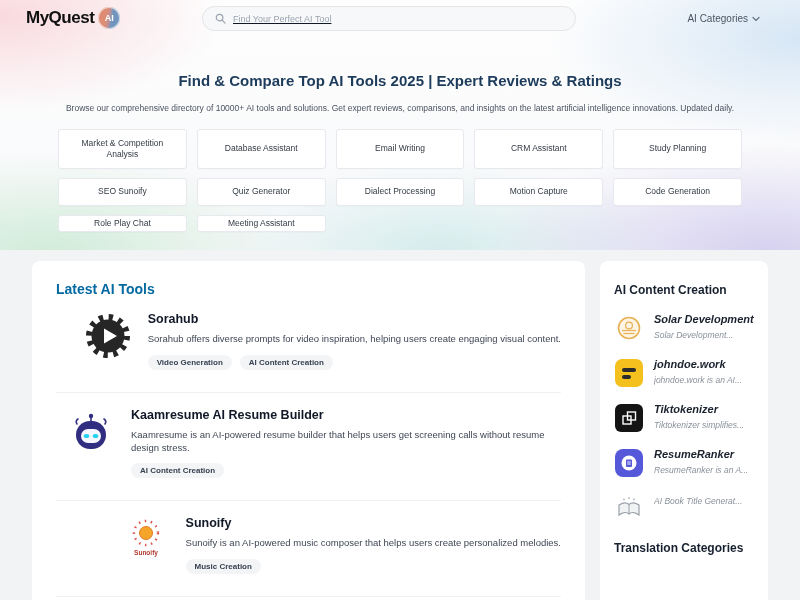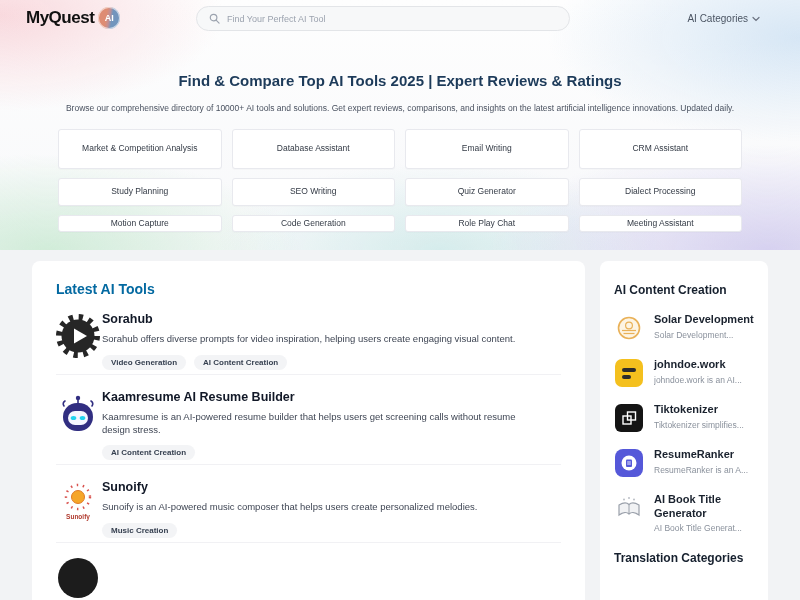--- a/index.html
+++ b/index.html
@@ -24,70 +24,70 @@
   .logo { display:flex; align-items:center; gap:4px; }
   .logo-text { font-size:17px; font-weight:bold; letter-spacing:-.5px; color:#101010; }
   .logo-badge {
     width:22px; height:22px; border-radius:50%;
     background:linear-gradient(100deg,#de8c73 38%,#c28f92 50%,#7295bd 62%);
     color:#fff; font-size:9px; font-weight:bold;
     display:flex; align-items:center; justify-content:center;
     box-shadow:0 0 0 1px rgba(255,255,255,.6) inset;
   }
   .search {
-    position:absolute; left:196px; width:374px; height:25px; top:6px;
+    position:absolute; left:202px; width:374px; height:25px; top:6px;
     background:#f7f8f9; border:1px solid #e3e5e8; border-radius:13px;
-    display:flex; align-items:center; gap:7px; padding:0 12px;
+    display:flex; align-items:center; gap:7px; padding:0 12px;text-decoration:underline;
   }
   .search svg { flex:0 0 auto; }
   .search input {
     border:none; outline:none; background:transparent; width:100%;
     font-size:9px; color:#374151; font-family:inherit;
   }
   .search input::placeholder { color:#9ca3af; }
   .cats {
     margin-left:auto; display:flex; align-items:center; gap:4px;
     font-size:10px; color:#4b5563; cursor:pointer; padding-right:14px;
   }
   
   .hero { text-align:center; }
   .hero h1 { margin-top:36px; font-size:15px; font-weight:bold; color:#1d3b5a; }
   .hero .sub { margin:14px auto 0; width:720px; font-size:8.5px; color:#4a5260; }
   .catgrid {
     width:684px; margin:16px auto 0;
-    display:grid; grid-template-columns:repeat(4,1fr); grid-template-rows:40px 28px;
+    display:grid; grid-template-columns:repeat(5,1fr); grid-template-rows:40px 28px;
     gap:9px 10px;
   }
   .catbtn {
     background:#fff; border:1px solid #e8e9ee; border-radius:3px;
     font-size:8.5px; color:#333a45; font-family:inherit;
     display:flex; align-items:center; justify-content:center; text-align:center;
     padding:2px 6px; line-height:1.35; cursor:pointer;
     box-shadow:0 1px 1px rgba(0,0,0,.02);
   }
   
   .content { display:flex; gap:15px; padding:0 32px; margin-top:11px; align-items:flex-start; }
   .card { background:#fff; border-radius:8px; }
   .main-card { flex:1; padding:20px 24px 0; min-height:420px; }
   .main-card h2 { font-size:14px; font-weight:bold; color:#0369a1; }
-  .tool { display:flex; gap:2px; padding:15px 0 4px; border-bottom:1px solid #f1f1f4; }
+  .tool { display:flex; gap:18px; padding:15px 0 22px; border-bottom:1px solid #f1f1f4;justify-content:flex-end; }
   .tool:last-of-type { border-bottom:none; }
   .tool-icon { flex:0 0 44px; width:44px; height:44px; margin-top:2px; }
   .tool-name { font-size:12.5px; font-weight:bold; color:#111827; }
   .tool-desc { font-size:9.5px; color:#3f4654; margin-top:6px; line-height:1.4; max-width:430px; }
   .tags { display:flex; gap:8px; margin-top:9px; }
   .tag {
     background:#f3f4f6; border-radius:999px; padding:3px 9px;
     font-size:8px; color:#374151; cursor:pointer;font-weight:bold;
   }
   .partial-icon { width:40px; height:40px; border-radius:50%; background:#1c1c1c; margin-left:2px; }
   
   .side-card { width:168px; padding:22px 14px 10px; min-height:420px; }
   .side-title { font-size:12px; font-weight:bold; color:#16202e; }
-  .side-list { margin-top:16px; }
+  .side-list { margin-top:16px;font-style:italic; }
   .side-item { display:flex; gap:10px; margin-bottom:15px; cursor:pointer; }
   .side-icon { flex:0 0 30px; width:30px; height:30px; }
   .side-name { font-size:11px; font-weight:bold; color:#1a222e; line-height:1.2; }
   .side-teaser { font-size:8.5px; color:#8a919c; margin-top:3px; white-space:nowrap; overflow:hidden; max-width:102px; }
   .side-title.next { margin-top:18px; }
 </style>
 </head>
 <body>
 
 <div class="top">
@@ -117,21 +117,21 @@
 
   <section class="hero">
     <h1>Find &amp; Compare Top AI Tools 2025 | Expert Reviews &amp; Ratings</h1>
     <p class="sub">Browse our comprehensive directory of 10000+ AI tools and solutions. Get expert reviews, comparisons, and insights on the latest artificial intelligence innovations. Updated daily.</p>
     <div class="catgrid">
       <button class="catbtn">Market &amp; Competition Analysis</button>
       <button class="catbtn">Database Assistant</button>
       <button class="catbtn">Email Writing</button>
       <button class="catbtn">CRM Assistant</button>
       <button class="catbtn">Study Planning</button>
-      <button class="catbtn">SEO Writing</button>
+      <button class="catbtn">SEO Sunoify</button>
       <button class="catbtn">Quiz Generator</button>
       <button class="catbtn">Dialect Processing</button>
       <button class="catbtn">Motion Capture</button>
       <button class="catbtn">Code Generation</button>
       <button class="catbtn">Role Play Chat</button>
       <button class="catbtn">Meeting Assistant</button>
     </div>
   </section>
 </div>
 
@@ -268,21 +268,20 @@
         <div class="side-icon">
           <svg width="30" height="30" viewBox="0 0 30 30">
             <path d="M5 22 C9 19 13 19 15 21 C17 19 21 19 25 22 L25 12 C21 9.5 17 9.5 15 11.5 C13 9.5 9 9.5 5 12 Z" fill="#f1f2f4" stroke="#9aa0aa" stroke-width="1.2"></path>
             <line x1="15" y1="11.5" x2="15" y2="21" stroke="#9aa0aa" stroke-width="1"></line>
             <circle cx="10" cy="6.5" r="0.9" fill="#b3b8c0"></circle>
             <circle cx="15" cy="5" r="0.9" fill="#b3b8c0"></circle>
             <circle cx="20" cy="6.5" r="0.9" fill="#b3b8c0"></circle>
           </svg>
         </div>
         <div>
-          <div class="side-name">AI Book Title Generator</div>
           <div class="side-teaser">AI Book Title Generat...</div>
         </div>
       </div>
     </div>
 
     <h3 class="side-title next">Translation Categories</h3>
   </aside>
 </div>
 
 </body></html>

